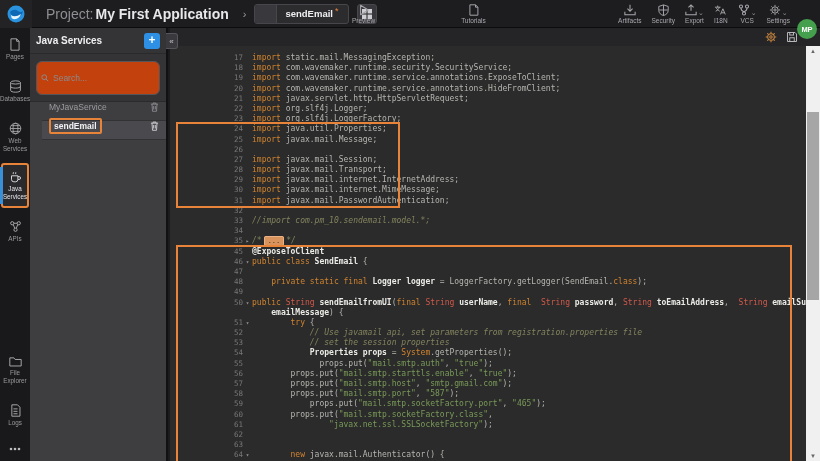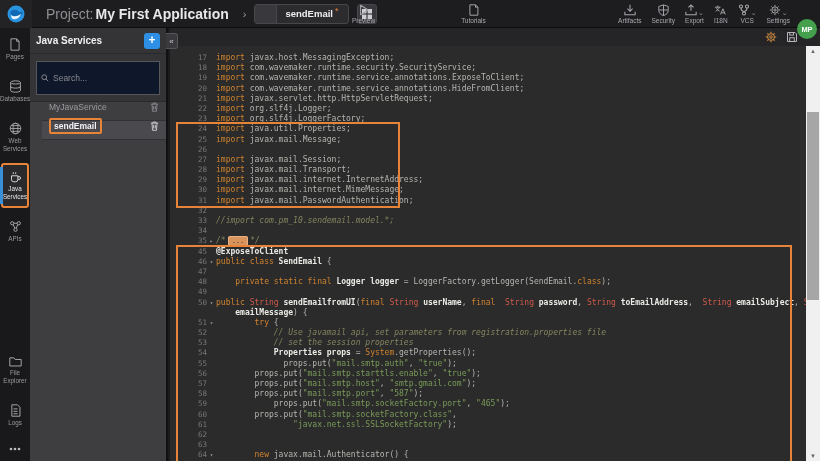--- a/index.html
+++ b/index.html
@@ -48,39 +48,39 @@
     border-right:2px solid #111113; z-index:10; }
   .panel-header { height:26px; background:#343437; display:flex; align-items:center; padding:0 6px;
     border-bottom:1px solid #2a2a2d; }
   .panel-title { color:#efeff1; font-size:10px; font-weight:bold; flex:1; }
   .add-btn { width:16px; height:16px; background:#2e90e5; border-radius:3px; color:#fff; font-size:12px;
     line-height:14px; text-align:center; cursor:pointer; font-weight:bold; }
   .collapse-btn { position:absolute; right:-12px; top:5px; width:12px; height:16px; background:#3a3a3e;
     border:1px solid #55555a; border-left:none; border-radius:0 3px 3px 0; color:#c9c9cd; font-size:8px;
     display:flex; align-items:center; justify-content:center; cursor:pointer; z-index:25; }
   .search-row { padding:7px 6px 6px; background:#343437; border-bottom:1px solid #2a2a2d; }
-  .search-box { display:flex; align-items:center; background:#0f172a; border:1px solid #55555a;
-    border-radius:0; height:15px; padding:16px 4px; }
+  .search-box { display:flex; align-items:center; background:#c2410c; border:1px solid #55555a;
+    border-radius:6px; height:15px; padding:16px 4px; }
   .search-box input { flex:1; background:transparent; border:none; outline:none; color:#c9c9cd;
     font-size:8.5px; margin-left:4px; width:90px; font-family:"Liberation Sans", sans-serif; }
   .search-box input::placeholder { color:#8b8b8f; }
   .svc-list { }
   .svc-row { display:flex; align-items:flex-start; height:19px; padding:0 7px; border-bottom:1px solid #323235; cursor:pointer;margin-left:12px; }
   .svc-row .nm { flex:1; font-size:8.5px; color:#9b9b9f; }
   .svc-row.selected { background:#4a4a4e; }
   .svc-row.selected .nm-chip { border:2px solid #e8833a; border-radius:2px; padding:1px 3px; color:#f2f2f4; font-weight:bold; }
 
   
   .editor { position:absolute; left:170px; top:28px; width:650px; height:433px; background:#2b2b2b; }
   .editor-toolbar { position:absolute; left:0; top:0; right:0; height:18px; background:#252528;
     display:flex; align-items:center; justify-content:flex-end; gap:9px; padding-right:22px; }
   .code-scroll { position:absolute; left:0; top:18px; right:14px; bottom:0; overflow:hidden; }
   .code-lines { position:absolute; left:0; top:7px; right:0; }
   .code-line { display:flex; height:10.2px; line-height:10.2px; font-family:"DejaVu Sans Mono", monospace; }
-  .gutter { width:46px; flex:0 0 46px; display:flex; justify-content:flex-end; align-items:center; }
+  .gutter { width:46px; flex:0 0 46px; display:flex; justify-content:flex-end; align-items:center;margin-left:36px; }
   .lnum { color:#777779; font-size:7.5px; text-align:right; }
   .fold-arrow { width:9px; color:#8f8f93; font-size:6px; text-align:center; cursor:pointer; }
   .code-text { white-space:pre; font-size:8px; color:#bdbdbd; }
   .tk-k { color:#d0832f; }
   .tk-p { color:#b5b5b0; }
   .tk-b { color:#eaeae6; font-weight:bold; }
   .tk-t { color:#d2594a; }
   .tk-s { color:#799a58; }
   .tk-c { color:#84845f; font-style:italic; }
   .tk-fold { background:#d8945c; border:1px solid #eab184; border-radius:2px; color:#4a2e12;
@@ -402,21 +402,21 @@
     </div>
     <div class="code-scroll">
       <div class="hl-box hl-box-1"></div>
       <div class="hl-box hl-box-2"></div>
       <div class="code-lines" id="codeLines">
           <div class="code-line">
             <div class="gutter">
               <span class="lnum">17</span>
               <span class="fold-arrow"></span>
             </div>
-            <span class="code-text"><span class="tk-k">import</span><span class="tk-p"> javax.host.MessagingException;</span></span>
+            <span class="code-text"><span class="tk-k">import</span><span class="tk-p"> static.mail.MessagingException;</span></span>
           </div>
           <div class="code-line">
             <div class="gutter">
               <span class="lnum">18</span>
               <span class="fold-arrow"></span>
             </div>
             <span class="code-text"><span class="tk-k">import</span><span class="tk-p"> com.wavemaker.runtime.security.SecurityService;</span></span>
           </div>
           <div class="code-line">
             <div class="gutter">

